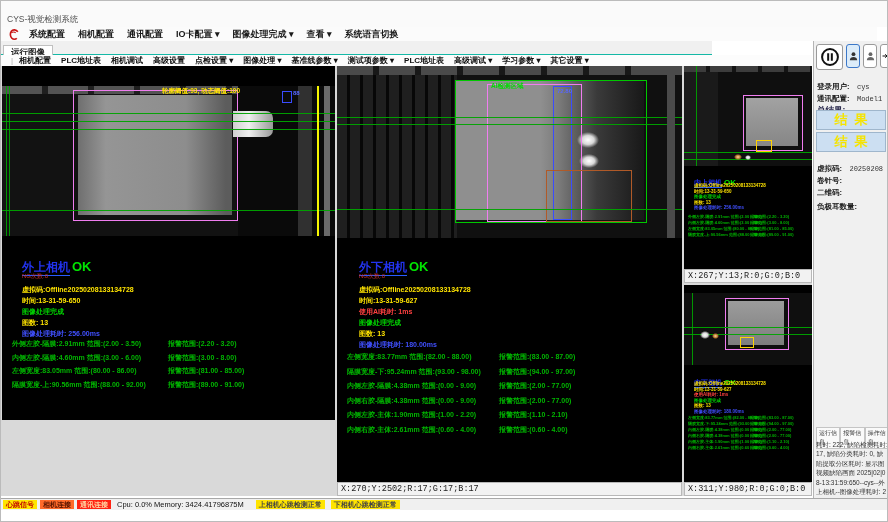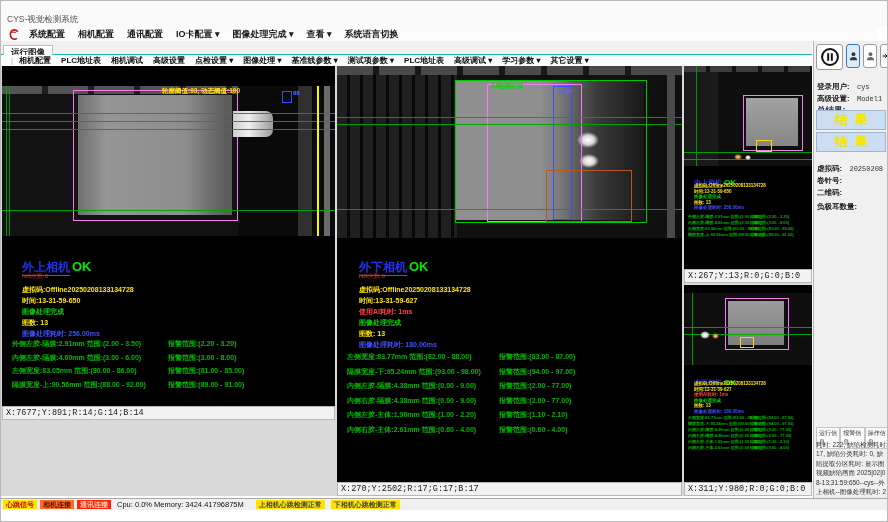--- a/index.html
+++ b/index.html
@@ -7,21 +7,21 @@
        font-family:"Liberation Sans",sans-serif;border:1px solid #bbb;box-sizing:border-box;}
   
   .titlebar{position:absolute;left:0;top:0;width:888px;height:26px;background:#fafafa;
             display:flex;align-items:flex-end;}
   .titlebar span{font-size:8.5px;color:#555;padding:0 0 1px 6px;}
   .menubar{position:absolute;left:0;top:26px;width:876px;height:14px;background:#fbfbfb;
            display:flex;align-items:center;}
   .logo{width:15px;height:13px;margin:0 8px 0 5px;flex:0 0 auto;}
   .menu-items{display:flex;gap:13px;}
   .menu-item{font-size:9px;font-weight:700;color:#1a1a1a;white-space:nowrap;cursor:default;}
-  .tabrow{position:absolute;left:0;top:40px;width:811px;height:13px;background:#f0f0f0;
+  .tabrow{position:absolute;left:0;top:40px;width:711px;height:13px;background:#f0f0f0;
           border-bottom:7px solid #14b8a6;}
   .tab{display:inline-block;margin-left:2px;padding:1px 7px 0 7px;height:12px;background:#fff;
        border:1px solid #c0c0c0;border-bottom:none;font-size:8.5px;font-weight:700;color:#222;box-sizing:border-box;}
   .toolbar{position:absolute;left:0;top:54px;width:811px;height:11px;background:#fcfcfc;
            display:flex;align-items:center;gap:10px;padding-left:10px;box-sizing:border-box;}
   .toolbar::before{content:"|";color:#aaa;font-size:8px;margin-right:-4px;}
   .tool-item{font-size:8px;font-weight:700;color:#111;white-space:nowrap;cursor:default;}
   
   .main{position:absolute;left:0;top:65px;width:811px;height:430px;background:#d9d9d9;}
   .panel{position:absolute;background:#000;overflow:hidden;}
@@ -202,21 +202,20 @@
         </div>
           <div class="mrow">
           <span>左侧宽度:83.05mm 范围:(80.00 - 86.00)</span>
           <span>报警范围:(81.00 - 85.00)</span>
         </div>
           <div class="mrow">
           <span>隔膜宽度-上:90.56mm 范围:(88.00 - 92.00)</span>
           <span>报警范围:(89.00 - 91.00)</span>
         </div>
         </div>
-      <div class="pstatus">X:7677;Y:891;R:14;G:14;B:14</div>
     </section>
 
     <section class="panel panel-middle">
       <div class="img img-mid">
         <div class="shape" style="left:0;top:0;width:120px;bottom:0;background:repeating-linear-gradient(90deg,#1f1f1f 0 10px,#070707 10px 13px);"></div>
         <div class="shape" style="left:0;right:0;top:0;height:9px;background:repeating-linear-gradient(90deg,#4a4a4a 0 36px,#181818 36px 42px);"></div>
         <div class="shape" style="left:119px;top:15px;width:188px;height:139px;background:linear-gradient(90deg,#8f8f8f 0 45%,#7a7a7a 55%,#3a3a3a 75%,#181818);"></div>
         <div class="shape glow" style="left:240px;top:66px;width:22px;height:16px;"></div>
         <div class="shape glow" style="left:242px;top:88px;width:20px;height:14px;"></div>
         <div class="shape" style="left:118px;top:14px;width:190px;height:141px;border:1.5px solid #00c800;"></div>
@@ -400,21 +399,21 @@
           <path d="M3 12h9m0 0l-3.5-3.5M12 12l-3.5 3.5" stroke="#111" stroke-width="2" fill="none"></path>
         </svg>
       </div>
     </div>
 
     <div class="srow" style="top:34px;">
       <span class="slabel">登录用户:</span>
       <span class="svalue">cys</span>
     </div>
     <div class="srow" style="top:46px;">
-      <span class="slabel">高级设置:</span>
+      <span class="slabel">通讯配置:</span>
       <span class="svalue">Model1</span>
     </div>
     <div class="srow" style="top:58px;">
       <span class="total-label">总结果:</span>
     </div>
     <div class="resultbox" style="top:69px;">
       <span>结果</span>
     </div>
     <div class="resultbox" style="top:91px;">
       <span>结果</span>

